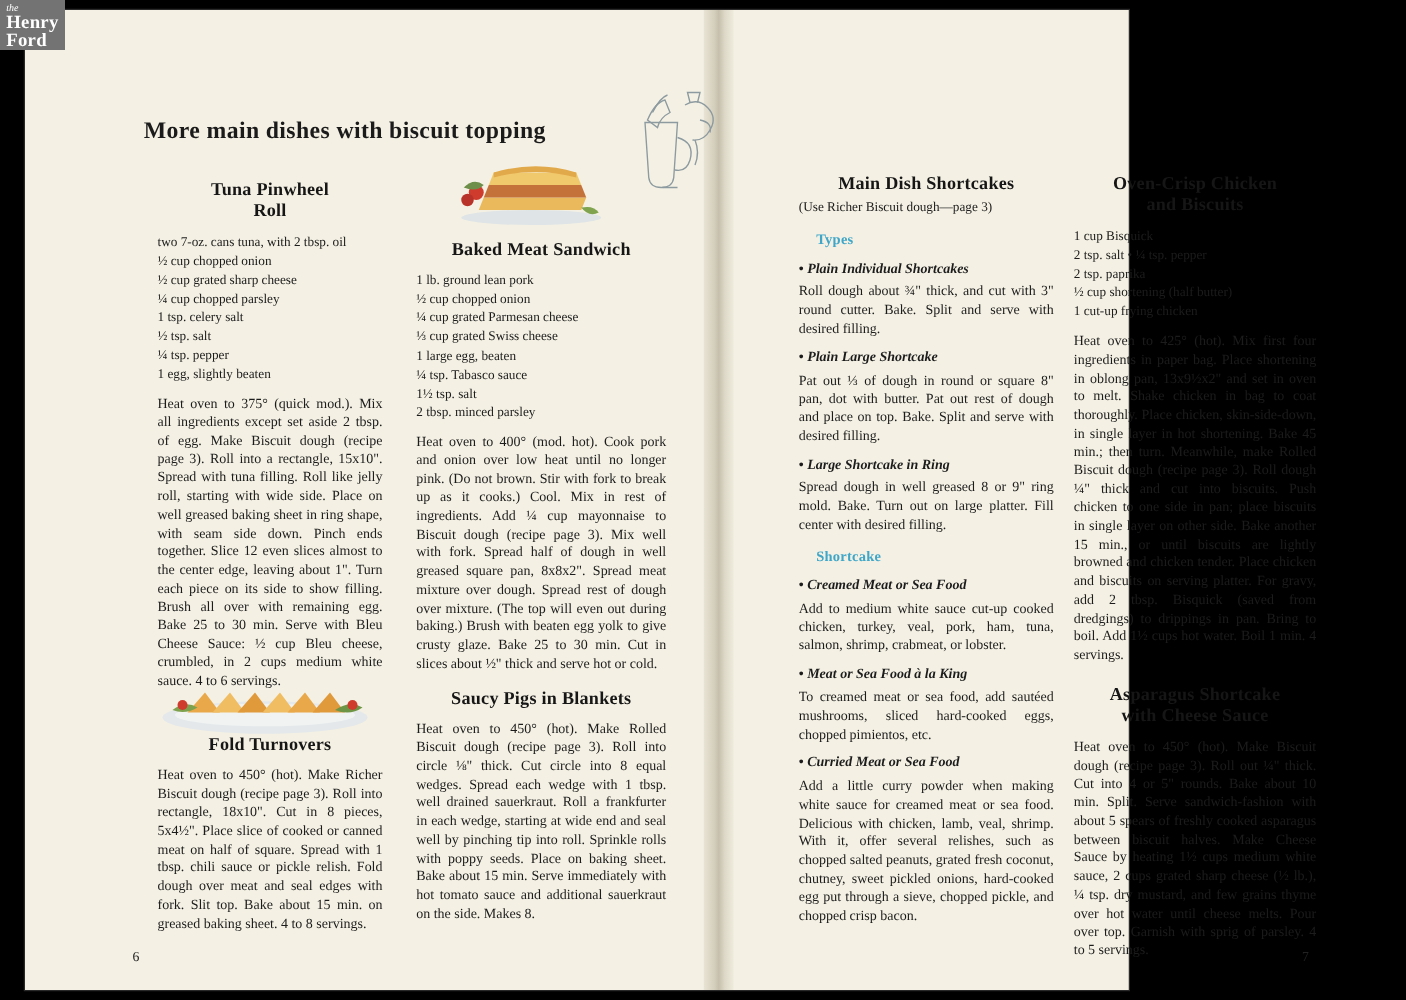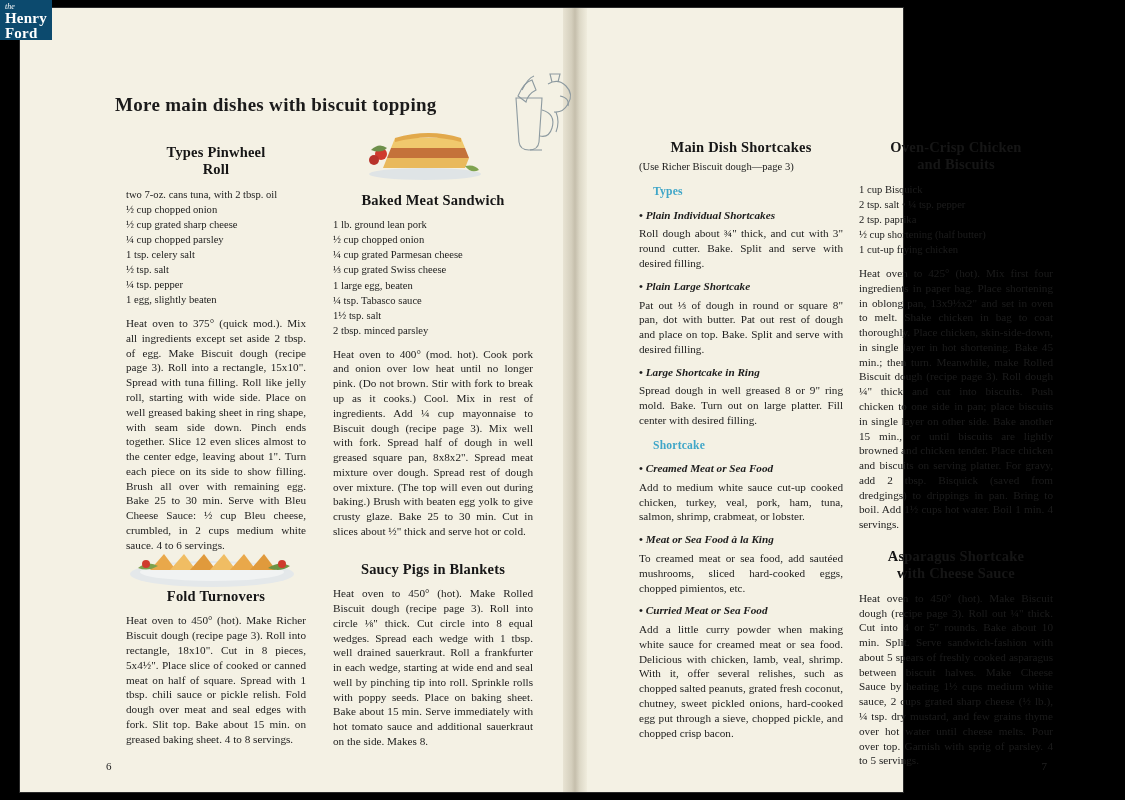--- a/index.html
+++ b/index.html
@@ -17,21 +17,21 @@
     background:#f4f1e4;
     box-shadow:0 0 0 1px #2a2a2a;
   }
   .gutter{
     position:absolute;left:543px;top:0;width:24px;height:784px;
     background:linear-gradient(to right,#e6e1d0 0%, #cfc9b6 35%, #bdb6a2 50%, #d9d4c2 70%, #efebdc 100%);
     opacity:.85;
   }
   .logo{
     position:absolute;left:0;top:0;width:52px;height:40px;
-    background:#0c4a6e;color:#fff;
+    background:#737373;color:#fff;
     font-family:"Liberation Serif", serif;
     line-height:1.02;
     padding:3px 0 0 5px;
     box-sizing:border-box;
   }
   .logo .the{font-size:8px;font-style:italic;display:block;}
   .logo .h{font-size:15px;font-weight:bold;display:block;letter-spacing:.2px;}
   .logo .f{font-size:15px;font-weight:bold;display:block;letter-spacing:.2px;}
 
   
@@ -133,21 +133,21 @@
           </g>
           <path d="M12 34 q10 -8 20 -2 q-10 6 -20 2z" fill="#7da14d"></path>
           <path d="M142 34 q12 -8 22 -2 q-10 7 -22 2z" fill="#6e9445"></path>
           <circle cx="20" cy="30" r="4" fill="#cf3b2d"></circle>
           <circle cx="156" cy="30" r="4" fill="#cf3b2d"></circle>
         </svg>
       </div>
 
       <div class="col" style="left:86px;top:128px;width:180px;">
         <h2 class="rt">
-          <span>Types Pinwheel</span><br>
+          <span>Tuna Pinwheel</span><br>
           <span>Roll</span>
         </h2>
         <ul class="ing">
           <li>two 7-oz. cans tuna, with 2 tbsp. oil</li>
           <li>½ cup chopped onion</li>
           <li>½ cup grated sharp cheese</li>
           <li>¼ cup chopped parsley</li>
           <li>1 tsp. celery salt</li>
           <li>½ tsp. salt</li>
           <li>¼ tsp. pepper</li>
@@ -168,21 +168,21 @@
           <li>½ cup chopped onion</li>
           <li>¼ cup grated Parmesan cheese</li>
           <li>⅓ cup grated Swiss cheese</li>
           <li>1 large egg, beaten</li>
           <li>¼ tsp. Tabasco sauce</li>
           <li>1½ tsp. salt</li>
           <li>2 tbsp. minced parsley</li>
         </ul>
         <p class="method">Heat oven to 400° (mod. hot). Cook pork and onion over low heat until no longer pink. (Do not brown. Stir with fork to break up as it cooks.) Cool. Mix in rest of ingredients. Add ¼ cup mayonnaise to Biscuit dough (recipe page 3). Mix well with fork. Spread half of dough in well greased square pan, 8x8x2". Spread meat mixture over dough. Spread rest of dough over mixture. (The top will even out during baking.) Brush with beaten egg yolk to give crusty glaze. Bake 25 to 30 min. Cut in slices about ½" thick and serve hot or cold.</p>
 
-        <h2 class="rt" style="margin-top:22px;">Saucy Pigs in Blankets</h2>
+        <h2 class="rt" style="margin-top:12px;">Saucy Pigs in Blankets</h2>
         <p class="method">Heat oven to 450° (hot). Make Rolled Biscuit dough (recipe page 3). Roll into circle ⅛" thick. Cut circle into 8 equal wedges. Spread each wedge with 1 tbsp. well drained sauerkraut. Roll a frankfurter in each wedge, starting at wide end and seal well by pinching tip into roll. Sprinkle rolls with poppy seeds. Place on baking sheet. Bake about 15 min. Serve immediately with hot tomato sauce and additional sauerkraut on the side. Makes 8.</p>
       </div>
 
       <div class="pg pgl">6</div>
     </div>
 
     <div class="rpage">
 
       <div class="col" style="left:52px;top:123px;width:204px;">
         <h2 class="rt">Main Dish Shortcakes</h2>

